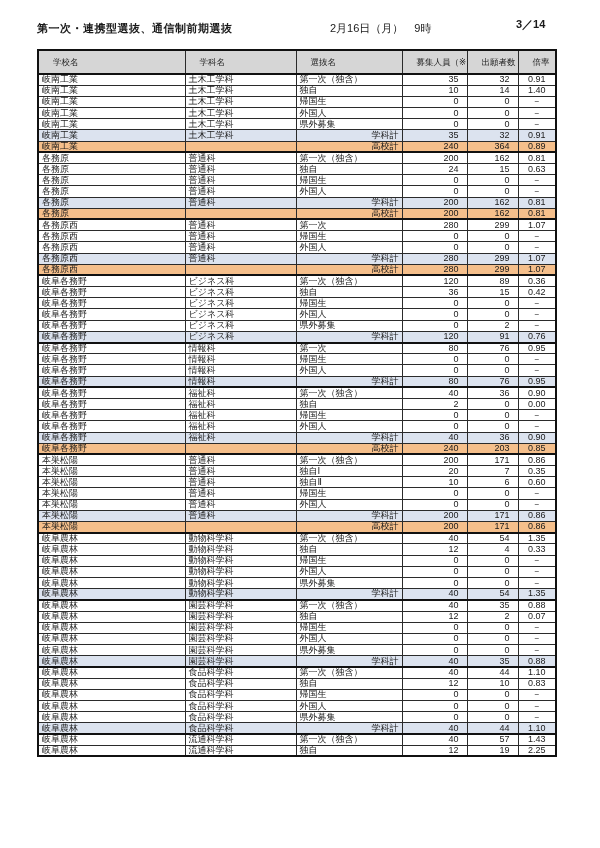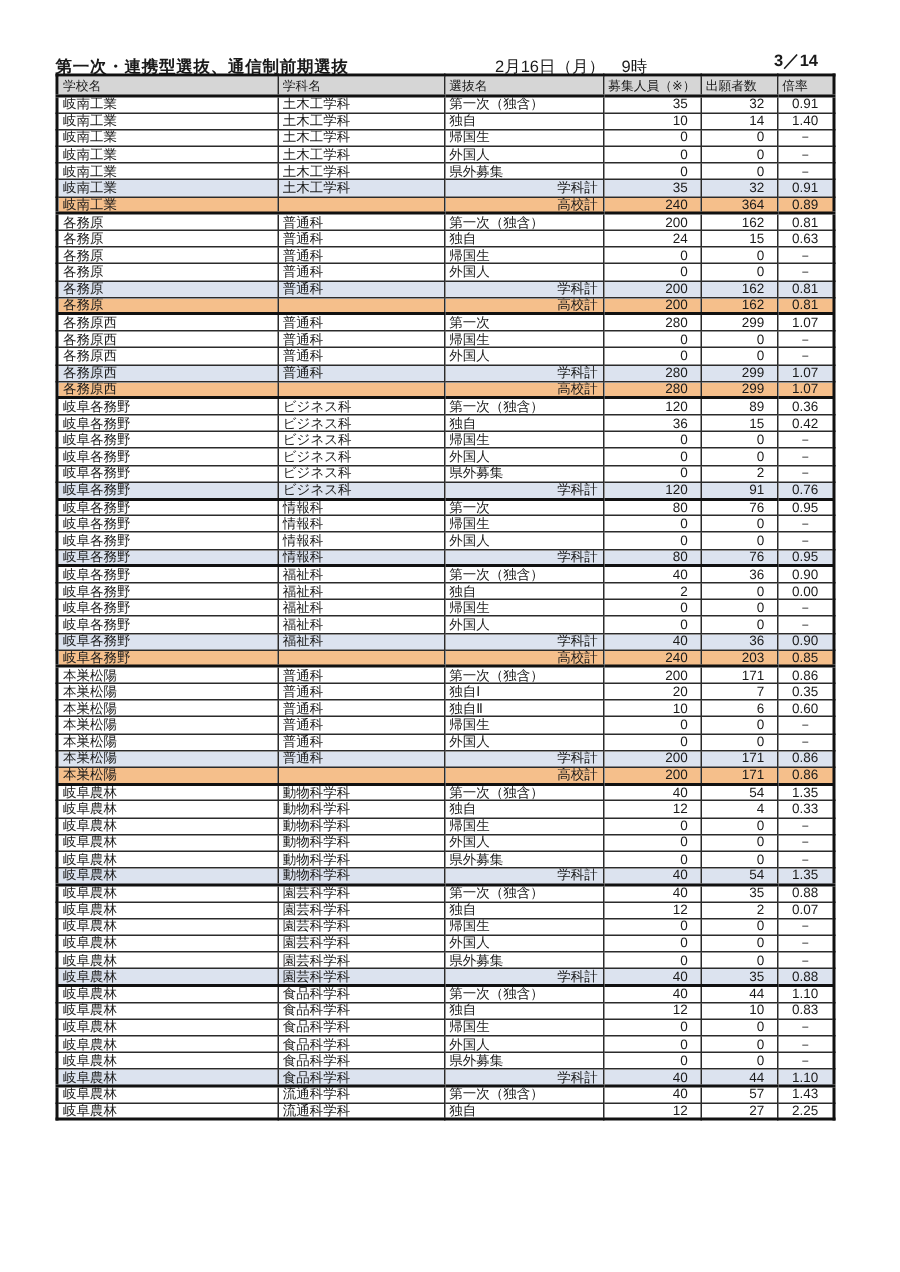--- a/index.html
+++ b/index.html
@@ -3,21 +3,21 @@
 <meta charset="utf-8">
 <style>
   * { margin: 0; padding: 0; box-sizing: border-box; }
   html, body { width: 600px; height: 848px; background: #ffffff; }
   body {
     font-family: "Liberation Sans", "DejaVu Sans", sans-serif;
     color: #1a1a1a;
     position: relative;
     overflow: hidden;
   }
-  .page-header { position: absolute; left: 0; top: 16px; width: 511px; height: 46px; }
+  .page-header { position: absolute; left: 0; top: 0; width: 511px; height: 46px; }
   .doc-title {
     position: absolute; left: 37px; top: 21px;
     font-size: 11px; font-weight: bold; letter-spacing: 0.5px; white-space: nowrap;
   }
   .doc-date {
     position: absolute; left: 330px; top: 21px;
     font-size: 11px; font-weight: normal; white-space: nowrap;
   }
   .doc-page {
     position: absolute; left: 516px; top: 17px;
@@ -38,24 +38,24 @@
   col.c-app { width: 51px; }
   col.c-ratio { width: 38px; }
   th, td {
     border: 1px solid #2b2b2b;
     overflow: hidden;
     white-space: nowrap;
     font-weight: normal;
     line-height: 1;
   }
   thead th {
-    height: 14px;
+    height: 24px;
     background: var(--header-bg, #d6d6d6);
     text-align: left;
-    padding-left: 3px;
+    padding-left: 14px;
     font-size: 8.5px;
     border-bottom: 2px solid #111;
   }
   tbody td { height: 11.2px; }
   .td-school, .td-dept, .td-sel { padding-left: 3px; text-align: left; }
   .td-num { text-align: right; padding-right: 8px; }
   .td-ratio { text-align: center; }
   tr.row-subtotal td { background: var(--subtotal-bg, #dce3ef); }
   tr.row-total td { background: var(--total-bg, #f5bf8b); }
   tr.row-subtotal .td-sel, tr.row-total .td-sel {
@@ -570,17 +570,17 @@
         <td class="td-sel">第一次（独含）</td>
         <td class="td-num">40</td>
         <td class="td-num">57</td>
         <td class="td-ratio">1.43</td>
       </tr>
       <tr class="row-normal">
         <td class="td-school">岐阜農林</td>
         <td class="td-dept">流通科学科</td>
         <td class="td-sel">独自</td>
         <td class="td-num">12</td>
-        <td class="td-num">27</td>
+        <td class="td-num">19</td>
         <td class="td-ratio">2.25</td>
       </tr>
     </tbody>
 </table>
 
 </body></html>

